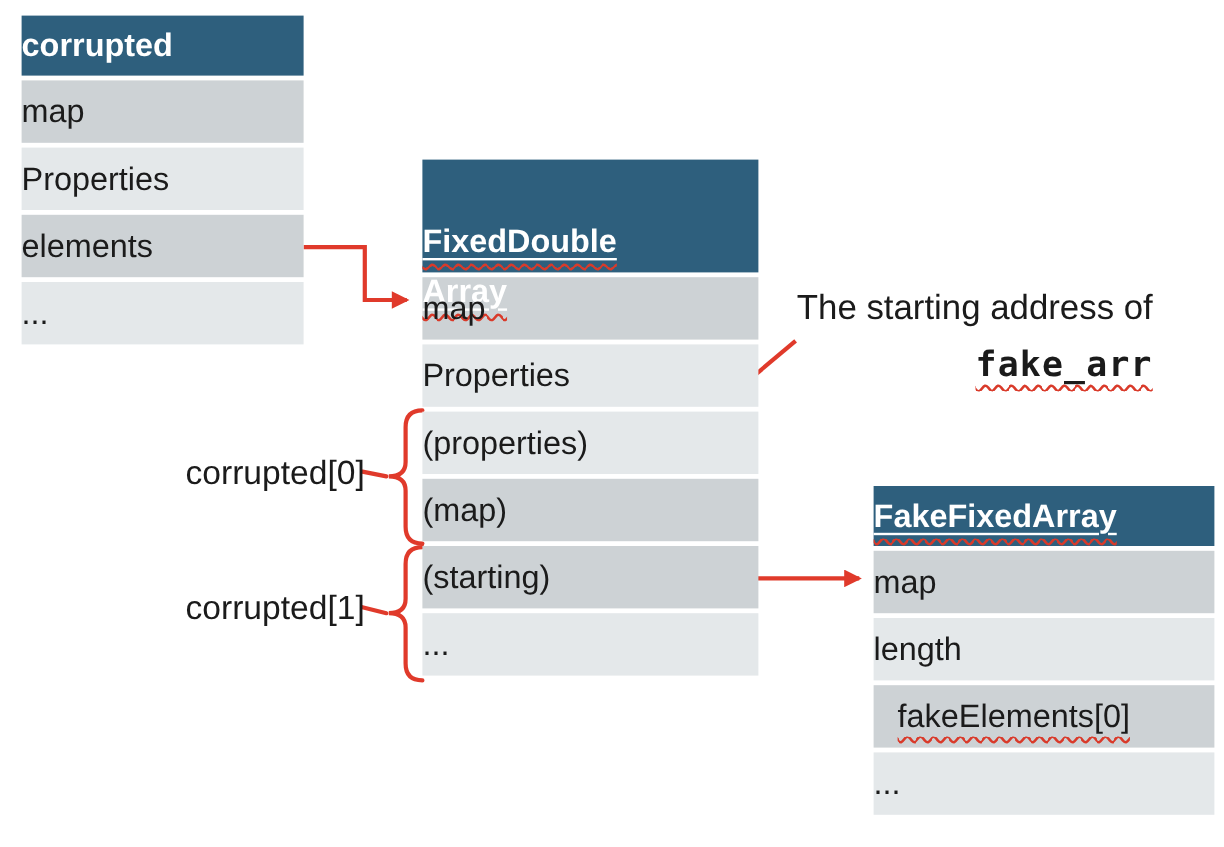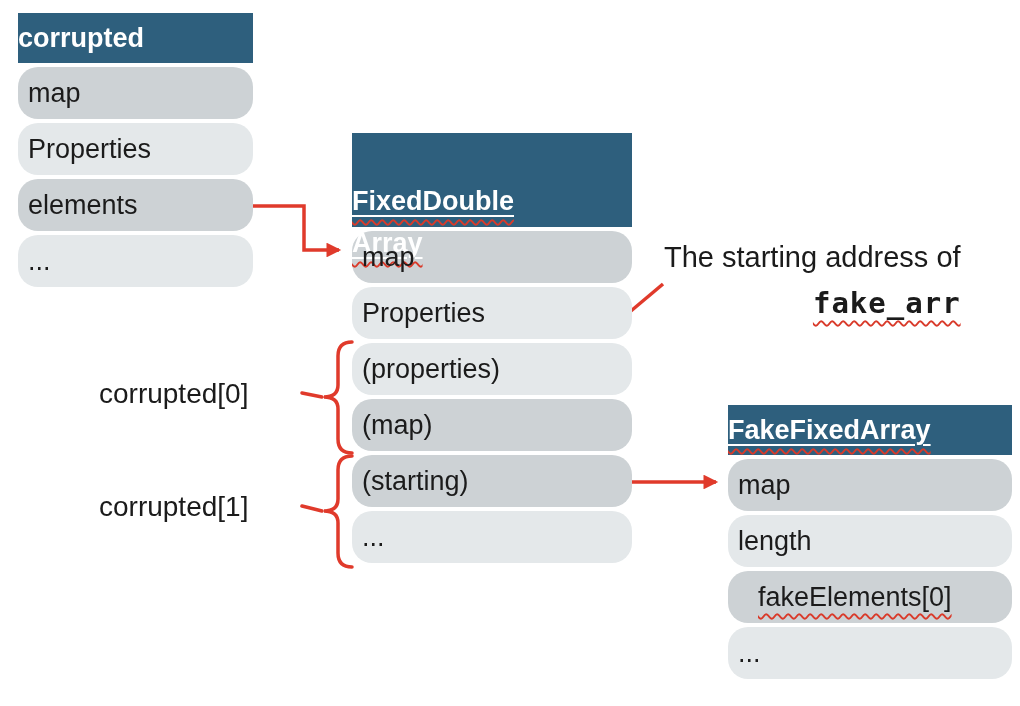--- a/index.html
+++ b/index.html
@@ -37,25 +37,24 @@
   .thead.two-line {
     height: 94px;
     line-height: 42px;
     padding-top: 5px;
     white-space: pre-line;
   }
   .trow {
     height: 52px;
     line-height: 52px;
     font-size: 27px;
-    padding-left: 10px;
+    padding-left: 0;
     margin-bottom: 4px;
     box-sizing: border-box;
     white-space: nowrap;
-    border-radius: 20px;
   }
   .trow.dark  { background: #cdd2d5; }
   .trow.light { background: #e4e8ea; }
 
   
   .u-solid {
     text-decoration: underline;
     text-decoration-color: #ffffff;
     text-decoration-thickness: 2px;
     text-underline-offset: 5px;
@@ -71,21 +70,21 @@
     text-decoration-thickness: 2px;
     text-underline-offset: 7px;
     margin-left: 20px;
   }
 
   .side-label {
     position: absolute;
     width: 205px;
     font-size: 28px;
     line-height: 30px;
-    text-align: left;
+    text-align: right;
     white-space: nowrap;
   }
   .annotation {
     position: absolute;
     left: 664px;
     top: 234px;
     font-size: 29px;
     line-height: 46px;
     white-space: nowrap;
     text-align: right;

